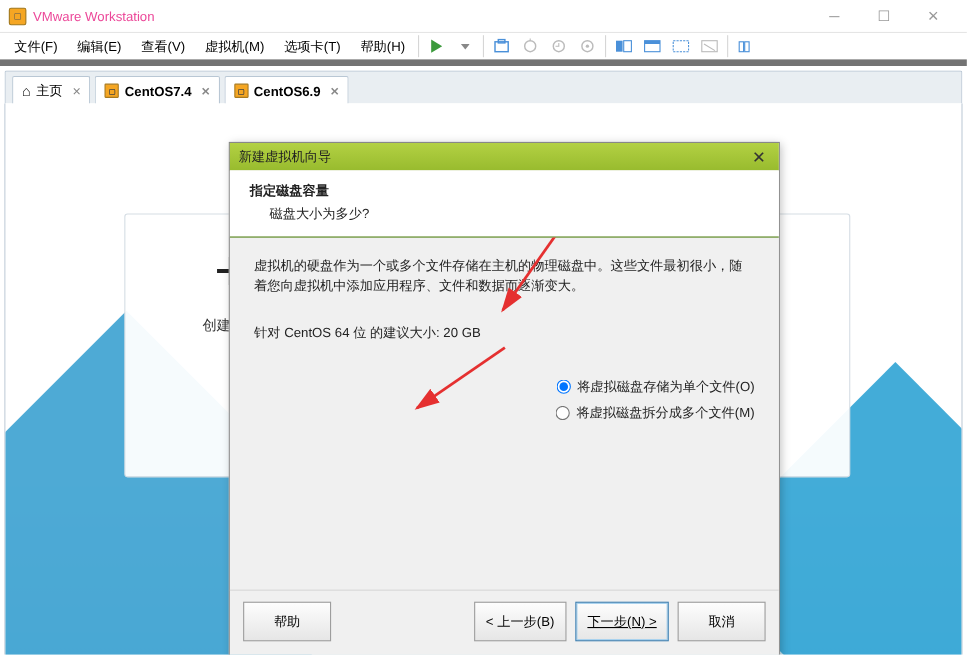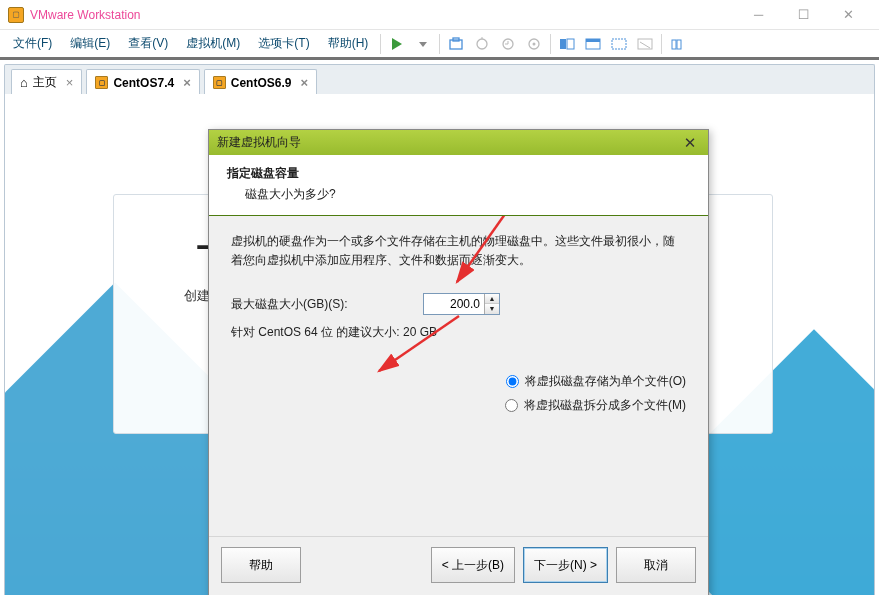--- a/index.html
+++ b/index.html
@@ -6,21 +6,21 @@
     body { background: #fff; overflow: hidden; width: 879px; height: 595px; position: relative; }
     
     
     .titlebar { height: 30px; background: #fff; border-bottom: 1px solid #e5e5e5; display: flex; align-items: center; padding: 0 8px; }
     .titlebar-icon { width: 16px; height: 16px; background: #f5a623; border: 1px solid #a0761a; border-radius: 2px; display: inline-flex; align-items: center; justify-content: center; margin-right: 6px; font-size: 8px; color: #555; }
     .titlebar-title { color: #ec4899; font-size: 12px; flex: 1; }
     .win-controls { display: flex; }
     .win-btn { width: 45px; height: 28px; display: flex; align-items: center; justify-content: center; color: #999; font-size: 13px; }
     
     
-    .menubar { height: 30px; background: #fff; display: flex; align-items: center; padding: 0 4px; border-bottom: 3px solid #737373; font-size: 12px; color: #0c4a6e; }
+    .menubar { height: 30px; background: #fff; display: flex; align-items: center; padding: 0 4px; border-bottom: 6px solid #737373; font-size: 12px; color: #000000; }
     .menu-item { padding: 4px 9px; }
     .menubar-sep { width: 1px; height: 20px; background: #d6d6d6; margin: 0 3px; }
     .tb-btn { width: 22px; height: 22px; margin: 0 2px; display: inline-flex; align-items: center; justify-content: center; }
     .tb-btn svg { display: block; }
     
     
     .tab-outer { background: #fff; padding: 4px 4px 0 4px; }
     .tabbar { height: 30px; background: #e9eef2; display: flex; align-items: flex-end; padding: 0 6px; border: 1px solid #b9c7d4; border-bottom: none; border-radius: 2px 2px 0 0; }
     .tab { height: 26px; background: #fff; border: 1px solid #b9c7d4; border-bottom: none; border-radius: 2px 2px 0 0; display: flex; align-items: center; padding: 0 8px; margin-right: 4px; font-size: 12px; gap: 5px; position: relative; top: 1px; }
     .tab.inactive { background: #ffffff; font-weight: bold; }
@@ -57,21 +57,21 @@
     .spin-input { width: 60px; border: none; text-align: right; padding: 0 4px; font-size: 12px; outline: none; }
     .spin-btns { display: flex; flex-direction: column; border-left: 1px solid #aaa; }
     .spin-btn { width: 14px; height: 10px; font-size: 7px; line-height: 10px; text-align: center; background: linear-gradient(#fefefe,#e2e2e2); border-bottom: 1px solid #ccc; }
     .spin-btn:last-child { border-bottom: none; }
     .advice { margin-top: 8px; margin-bottom: 30px; }
     .radio-row { display: flex; align-items: center; gap: 6px; margin: 6px 0; justify-content: flex-end; }
     .radio-row input { margin: 0; }
     .radio-note { margin: 4px 0 0 22px; color: #222; }
     .dlg-footer { padding: 10px 12px 14px 12px; display: flex; gap: 8px; }
     .btn { height: 36px; min-width: 80px; background: linear-gradient(#fdfdfd,#e6e6e6); border: 1px solid #9d9d9d; font-size: 12px; padding: 0 10px; cursor: default; }
-    .btn.default { border: 1px solid #3c7fb1; box-shadow: 0 0 0 1px #a9d2ee inset; }
+    .btn.default { border: 1px solid #3c7fb1; box-shadow: 0 0 0 1px #a9d2ee inset; text-decoration: underline; }
     .foot-spacer { flex: 1; }
     
     
     .arrow-svg { position: absolute; pointer-events: none; }
     
     .dlg-body hr.sep { border: none; border-top: 1px solid #d6d6d6; margin: 0; }
   </style>
 </head>
 <body>
 
@@ -208,30 +208,20 @@
       <span class="dlg-close">✕</span>
     </div>
     <div class="dlg-body">
       <div class="dlg-head">
         <div class="dlg-head-title">指定磁盘容量</div>
         <div class="dlg-head-sub">磁盘大小为多少?</div>
       </div>
       <div class="dlg-content">
         <div class="para1">虚拟机的硬盘作为一个或多个文件存储在主机的物理磁盘中。这些文件最初很小，随着您向虚拟机中添加应用程序、文件和数据而逐渐变大。</div>
 
-        <div class="input-row">
-          <span class="input-label">最大磁盘大小(GB)(S):</span>
-          <span class="spin-wrap">
-            <input class="spin-input" value="200.0" style="">
-            <span class="spin-btns">
-              <span class="spin-btn">▲</span>
-              <span class="spin-btn">▼</span>
-            </span>
-          </span>
-        </div>
         <div class="advice">针对 CentOS 64 位 的建议大小: 20 GB</div>
 
         <label class="radio-row">
           <input type="radio" name="split" checked="" style="">
           <span>将虚拟磁盘存储为单个文件(O)</span>
         </label>
         <label class="radio-row">
           <input type="radio" name="split" style="">
           <span>将虚拟磁盘拆分成多个文件(M)</span>
         </label>

